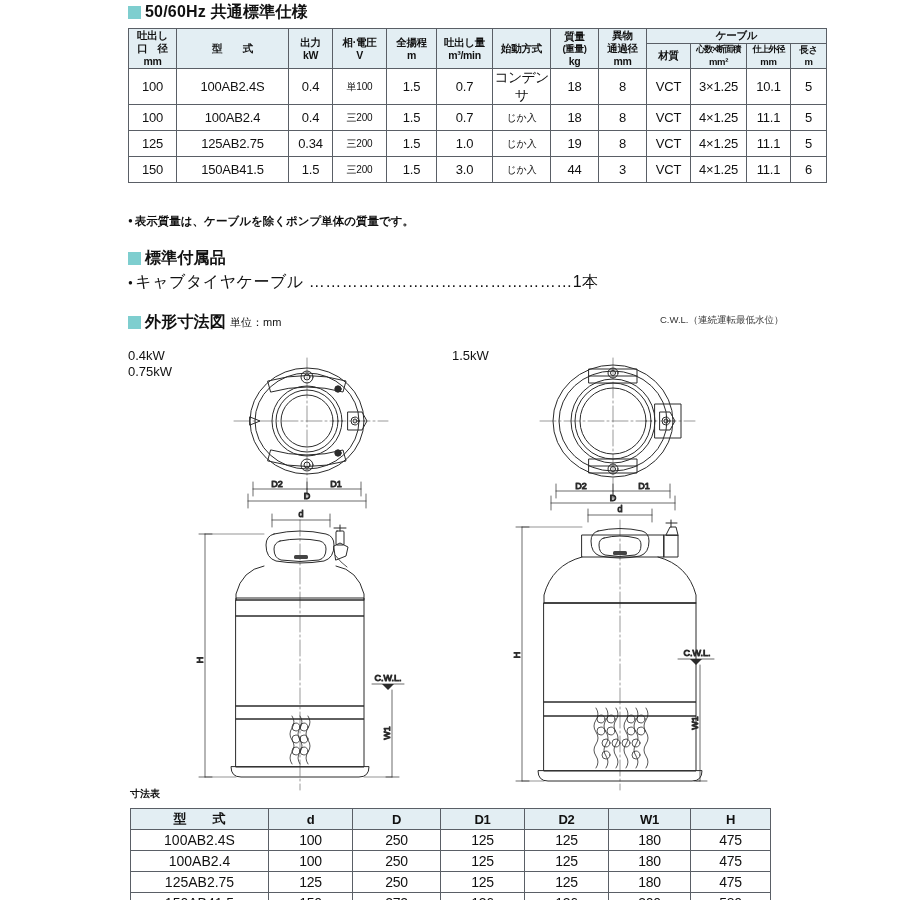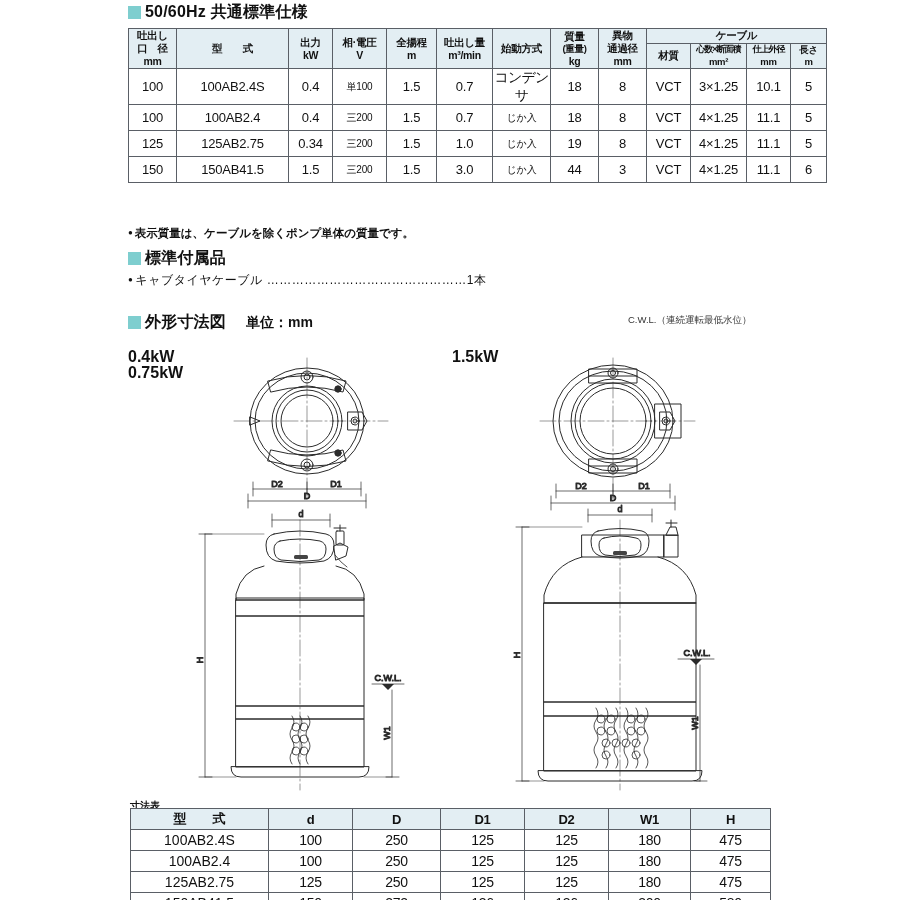--- a/index.html
+++ b/index.html
@@ -28,23 +28,23 @@
     white-space: nowrap;
   }
   .sec-mark {
     width: 13px;
     height: 13px;
     background: #7ececf;
     display: inline-block;
     flex: none;
   }
   .sec-sub {
-    font-size: 14px;
-    font-weight: bold;
-    margin-left: 16px;
+    font-size: 11px;
+    font-weight: normal;
+    margin-left: 0;
     letter-spacing: 0;
   }
 
   
   .spec-wrap {
     position: absolute;
     left: 128px;
     top: 28px;
     width: 642px;
   }
@@ -82,52 +82,52 @@
   }
   .hdr-l2 { font-size: 9px; letter-spacing: -1px; display:block; }
   .hdr-sm { font-size: 9.5px; display:block;text-align:center; }
 
   
   .note {
     position: absolute;
     font-size: 11.5px;
     font-weight: bold;
     white-space: nowrap;
-    margin-top: 12px;
   }
   .bullet::before {
     content: "\25CF";
     font-size: 8px;
     vertical-align: 2px;
     margin-right: 2px;
   }
   .acc-line {
     position: absolute;
-    font-size: 12px;
+    font-size: 16px;
     white-space: nowrap;
     letter-spacing: 0.5px;
   }
   .cwl-note {
     position: absolute;
     font-size: 9.5px;
     white-space: nowrap;
     color: #333;
+    margin-left: 32px;
   }
 
   
   .dwg {
     position: absolute;
     left: 0; top: 0;
     width: 900px; height: 900px;
     pointer-events: none;
   }
   .kw-label {
     position: absolute;
-    font-size: 16px;
-    font-weight: 700;
+    font-size: 13px;
+    font-weight: 400;
     white-space: nowrap;
   }
 
   
   .dim-wrap {
     position: absolute;
     left: 130px;
     top: 808px;
     width: 640px;
   }

